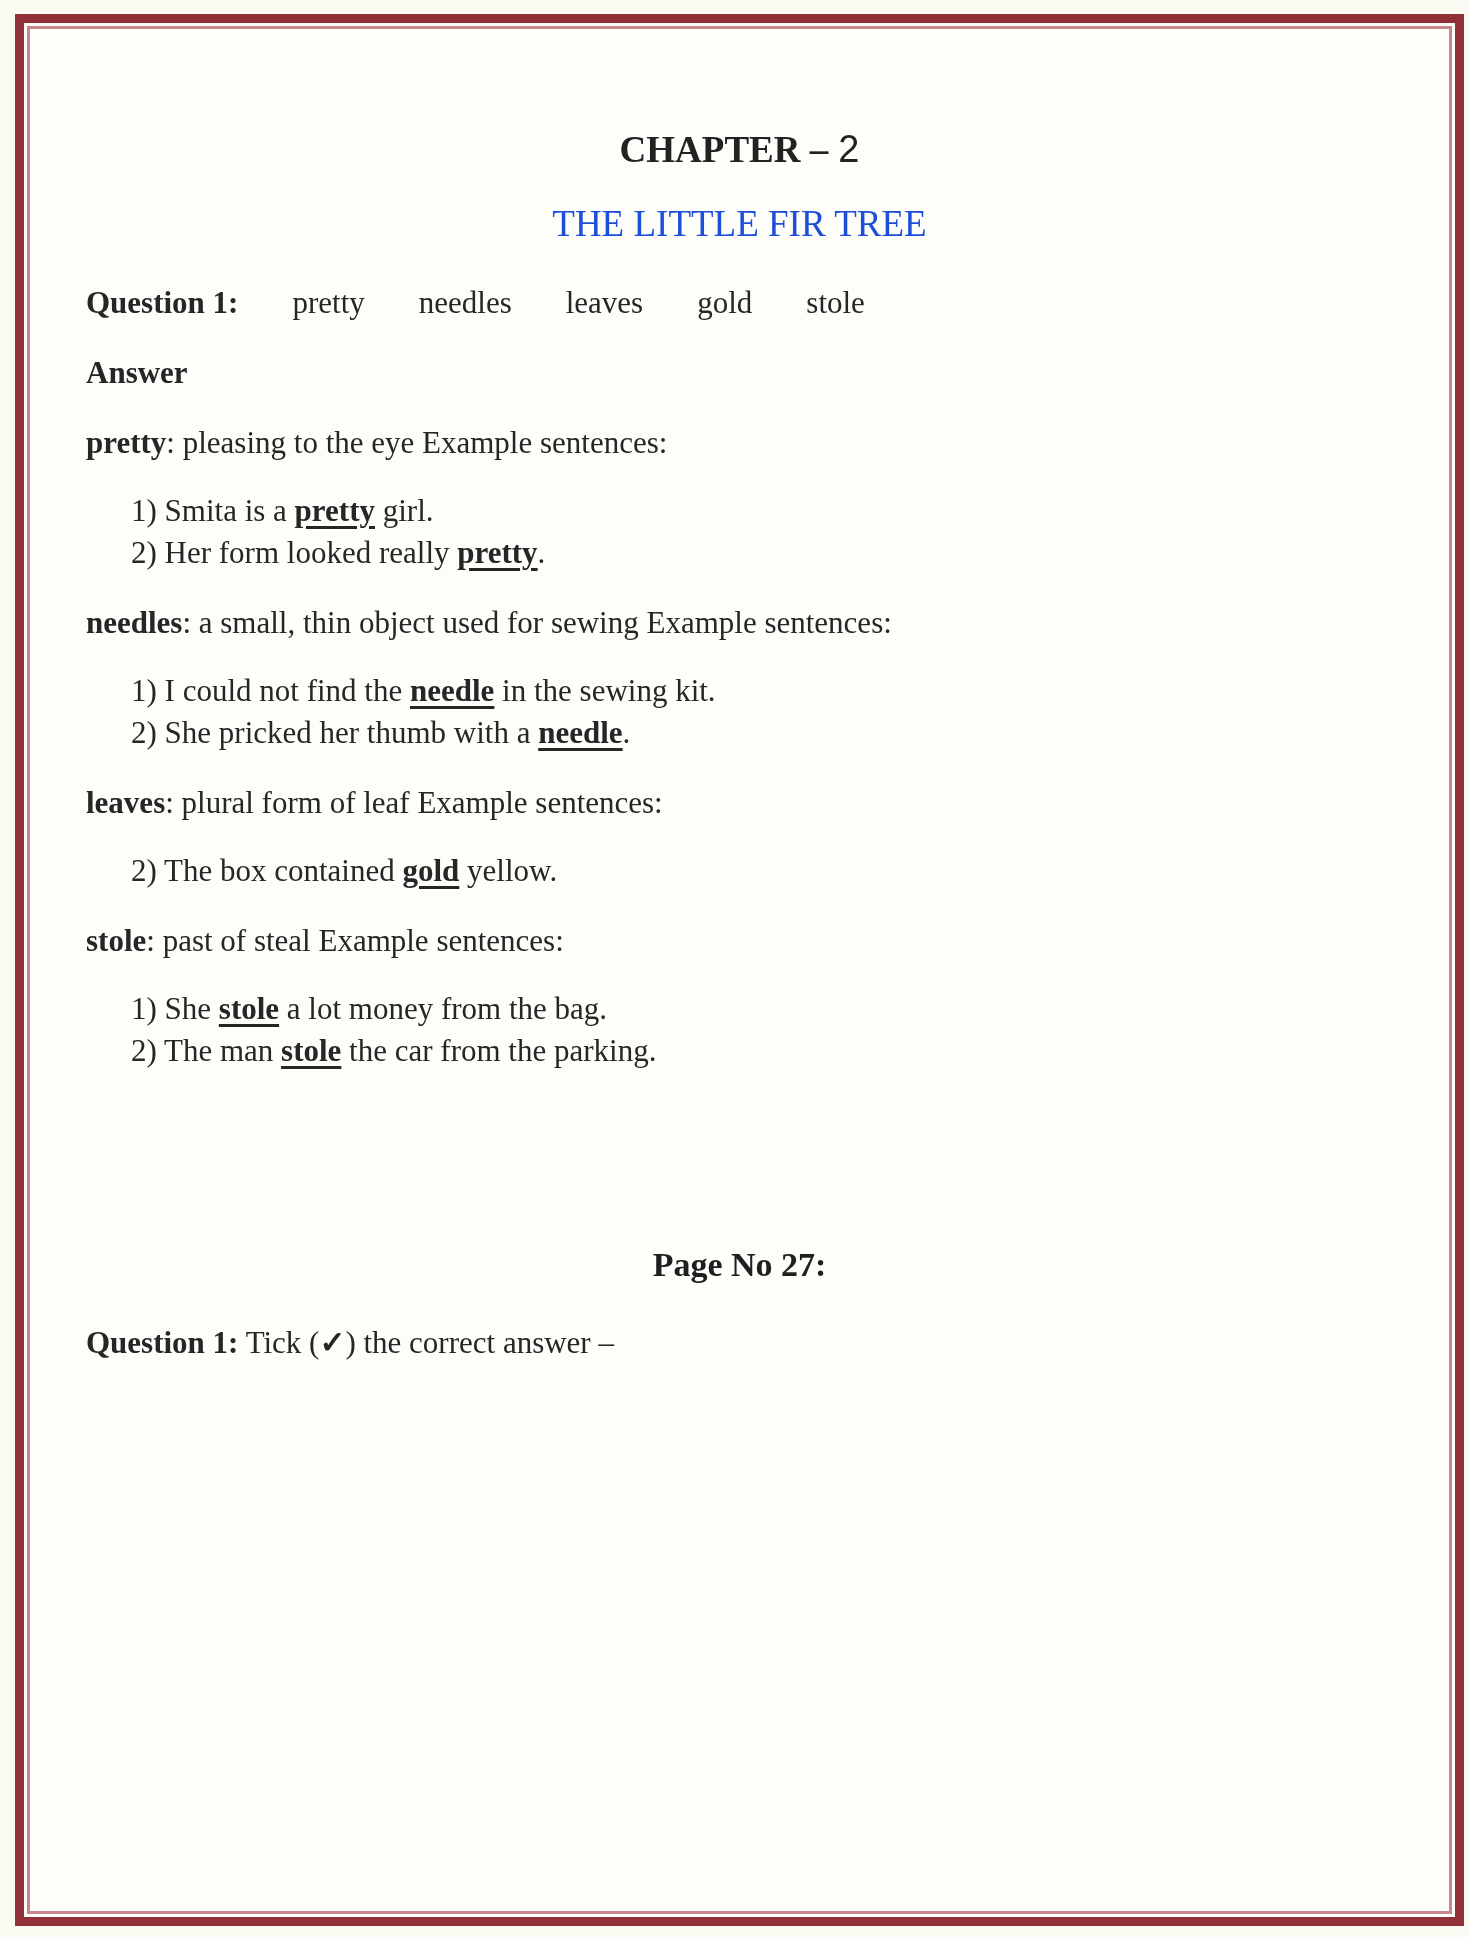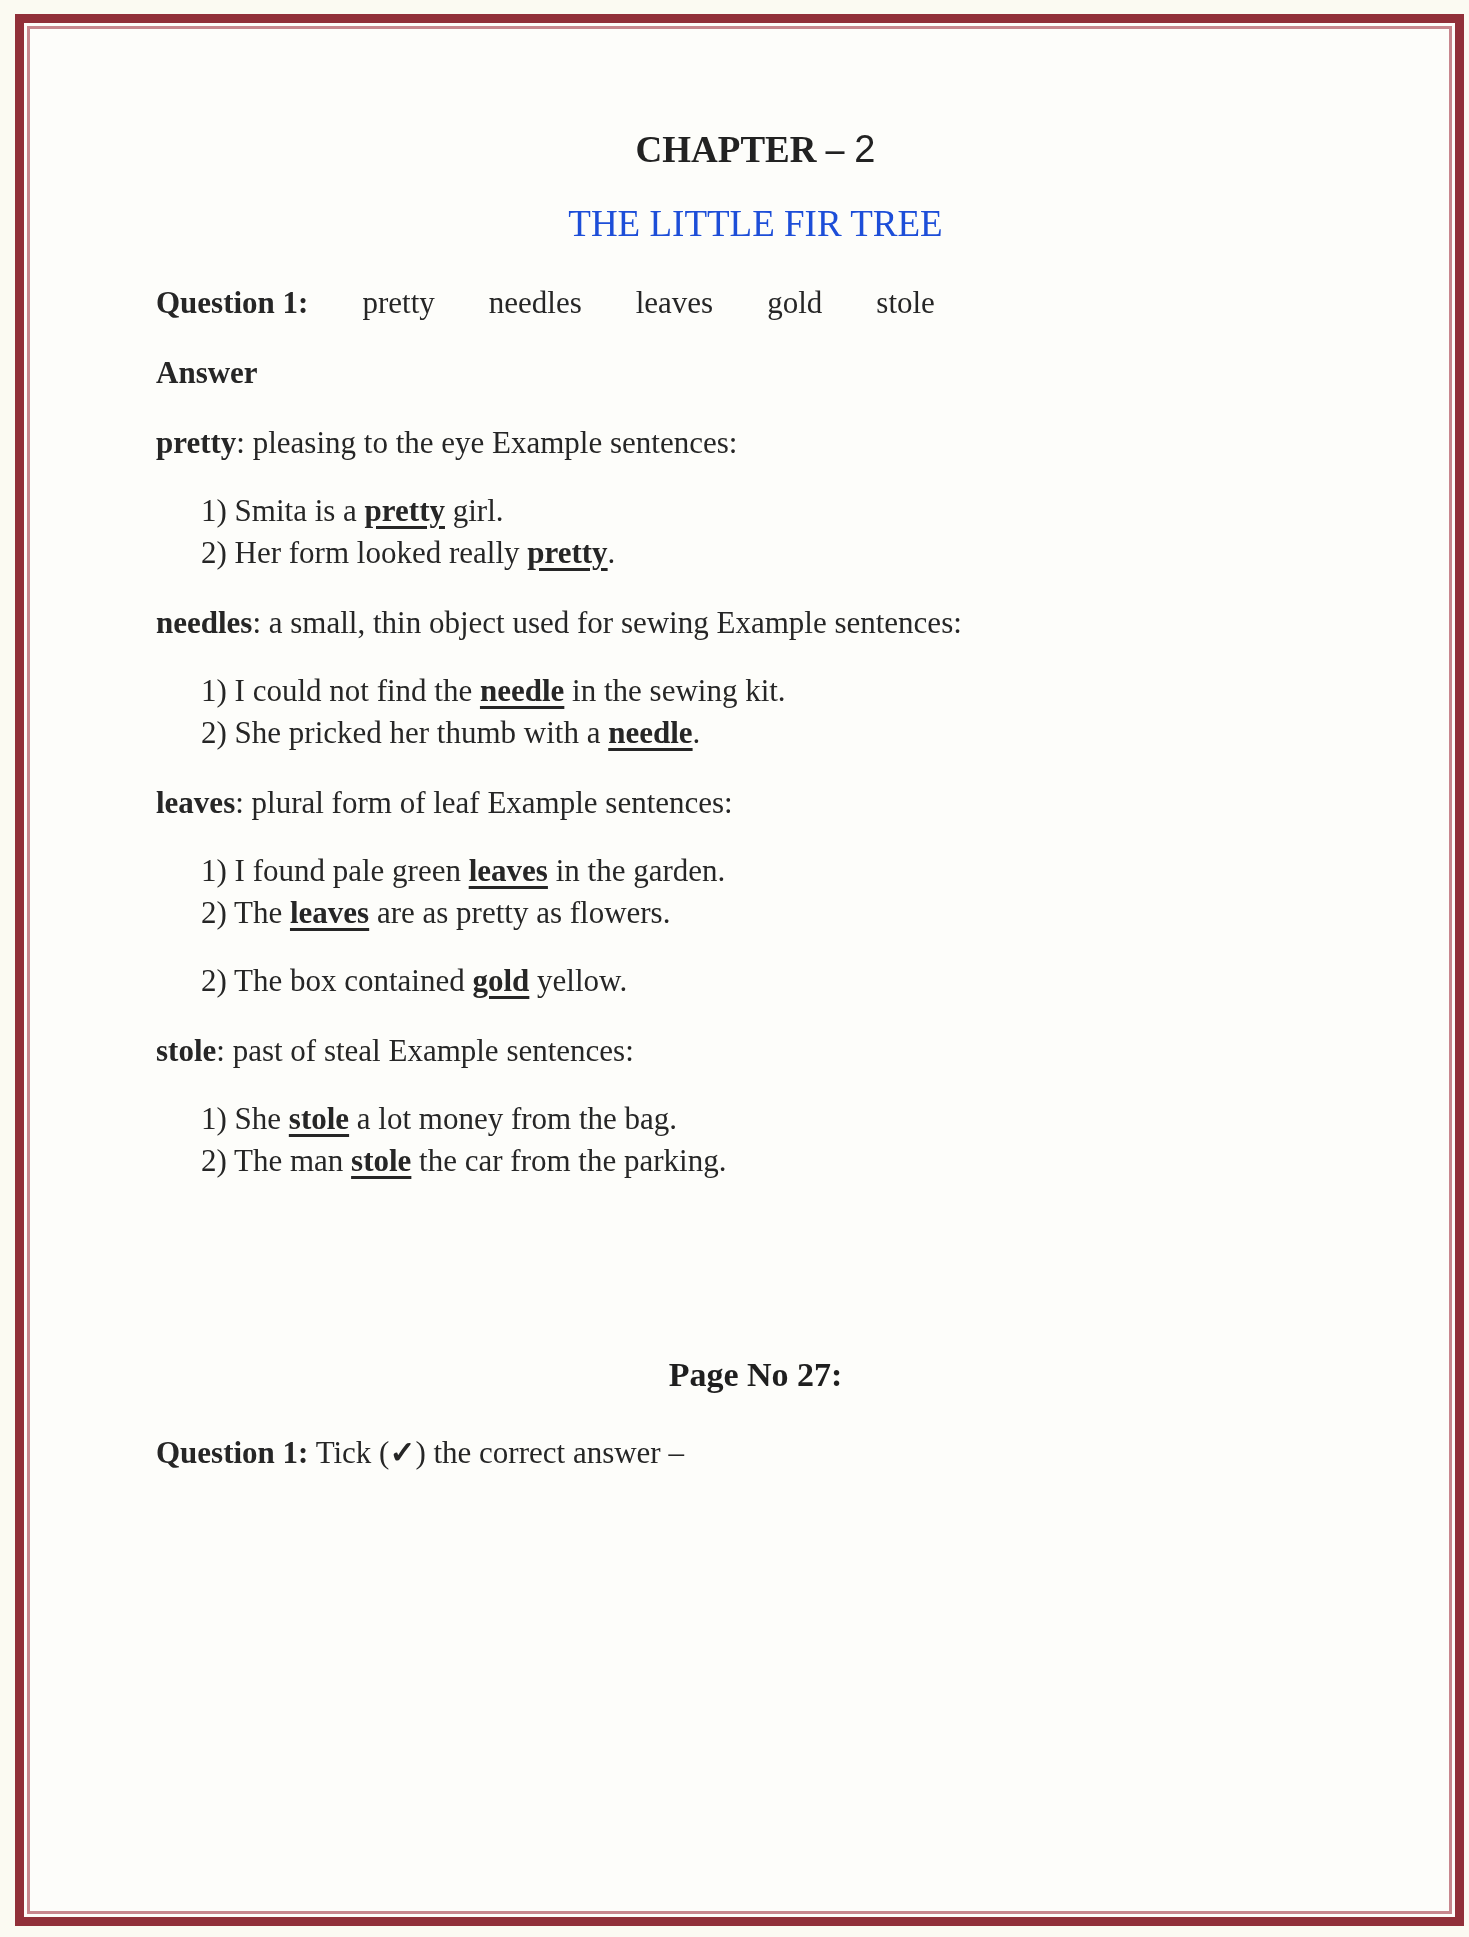--- a/index.html
+++ b/index.html
@@ -17,24 +17,23 @@
     background: #fdfdfa;
   }
   .frame-inner {
     position: absolute;
     inset: 3px;
     border: 3px solid #c8878e;
   }
   .content {
     position: absolute;
     inset: 0;
-    padding: 0 94px;
+    padding: 0 56px;
     font-size: 31px;
     line-height: 42px;
-    margin-left: 32px;
   }
   .chapter-line {
     margin-top: 96px;
     text-align: center;
     font-size: 37px;
     line-height: 48px;
     font-weight: bold;
     color: #222;
   }
   .chapter-number {
@@ -119,28 +118,20 @@
           <span>1)</span><span> I could not find the </span><span class="hl">needle</span><span> in the sewing kit.</span>
         </div>
         <div class="example-line">
           <span>2)</span><span> She pricked her thumb with a </span><span class="hl">needle</span><span>.</span>
         </div>
       </div>
 
       <div class="def-para">
         <span class="def-term">leaves</span><span>: plural form of leaf Example sentences:</span>
       </div>
-      <div class="example-list">
-        <div class="example-line">
-          <span>1)</span><span> I found pale green </span><span class="hl">leaves</span><span> in the garden.</span>
-        </div>
-        <div class="example-line">
-          <span>2)</span><span> The </span><span class="hl">leaves</span><span> are as pretty as flowers.</span>
-        </div>
-      </div>
 
       <div class="example-list">
         <div class="example-line">
           <span>2)</span><span> The box contained </span><span class="hl">gold</span><span> yellow.</span>
         </div>
       </div>
 
       <div class="def-para">
         <span class="def-term">stole</span><span>: past of steal Example sentences:</span>
       </div>

